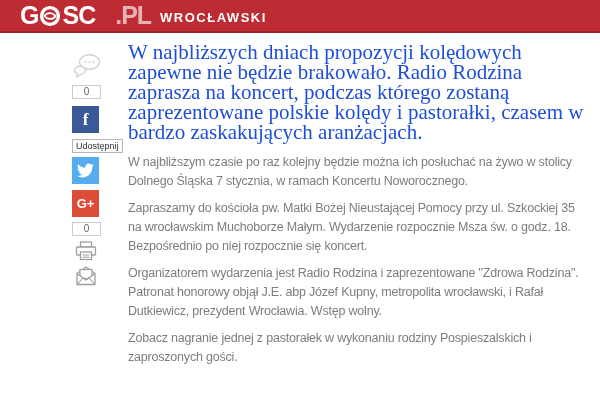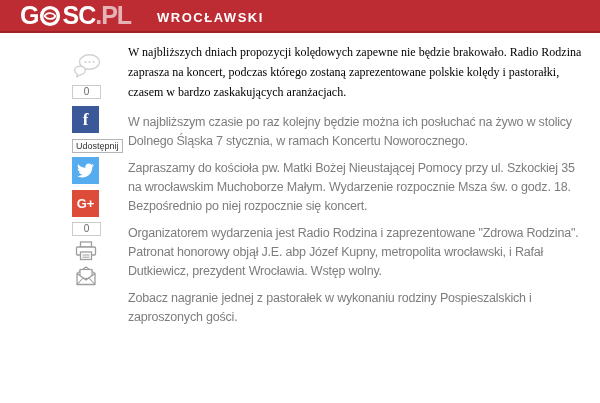--- a/index.html
+++ b/index.html
@@ -12,23 +12,23 @@
     position:absolute; left:0; top:0; width:600px; height:33px;
     background:#bd2c33; border-bottom:2px solid #9e2227;
     display:flex; align-items:center;
   }
   .logo { display:flex; align-items:center; margin-left:20px; cursor:pointer; }
   .logo-txt {
     color:#ffffff; font-weight:bold; font-size:25px; letter-spacing:-1px;
     font-family:"Liberation Sans", sans-serif; line-height:1;
   }
   .logo-o { width:22px; height:22px; margin:0 1px; display:block; }
-  .logo-pl { color:#e5b2b5; font-weight:bold; font-size:25px; letter-spacing:-1px; line-height:1; }
+  .logo-pl { color:#e5b2b5; font-weight:bold; font-size:25px; letter-spacing:-1px; line-height:1;margin-left:20px; }
   .edition {
-    color:#ffffff; font-size:13px; letter-spacing:1.5px; margin-left:26px;
+    color:#ffffff; font-size:13px; letter-spacing:1.5px; margin-left:9px;
     font-weight:bold; line-height:1; padding-top:3px;
   }
 
   
   .sb { position:absolute; }
   .count-box {
     width:29px; height:14px; border:1px solid #cccccc; background:#fff;
     color:#666; font-size:10px; text-align:center; line-height:12px;
   }
   .sq {
@@ -39,22 +39,22 @@
   .tw { background:#55acee; }
   .gp { background:#dd4b39; font-weight:bold; font-size:13px; letter-spacing:0; }
   .share-btn {
     height:14px; border:1px solid #b5b5b5; background:#fcfcfc; color:#333;
     font-size:9px; line-height:12px; padding:0 3px; cursor:pointer; white-space:nowrap;text-align:right;
   }
 
   
   .article { position:absolute; left:128px; top:42px; width:462px; }
   .lead {
-    font-family:"Liberation Serif", serif; font-size:12px; line-height:20px;
-    color:#000000; margin-bottom:11px;
+    font-family:"Liberation Serif", serif; font-size:21px; line-height:20px;
+    color:#1d4ed8; margin-bottom:11px;
   }
   .body-p {
     font-size:12.5px; line-height:19px; color:#7d7d7d; letter-spacing:-0.2px;
     margin-bottom:8px;
   }
 </style>
 </head>
 <body>
 
 <div class="page">

